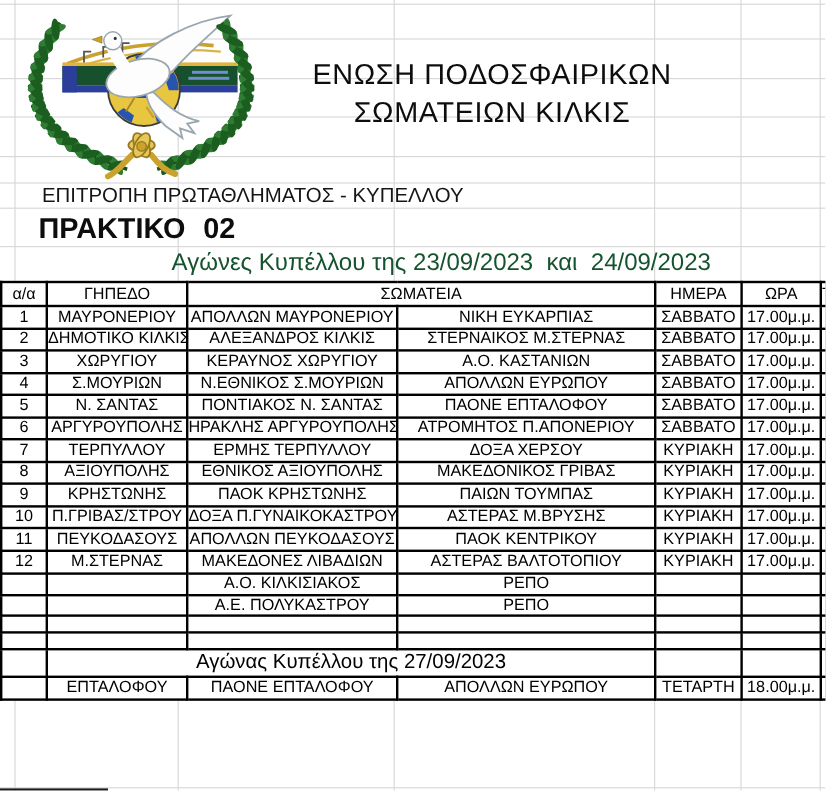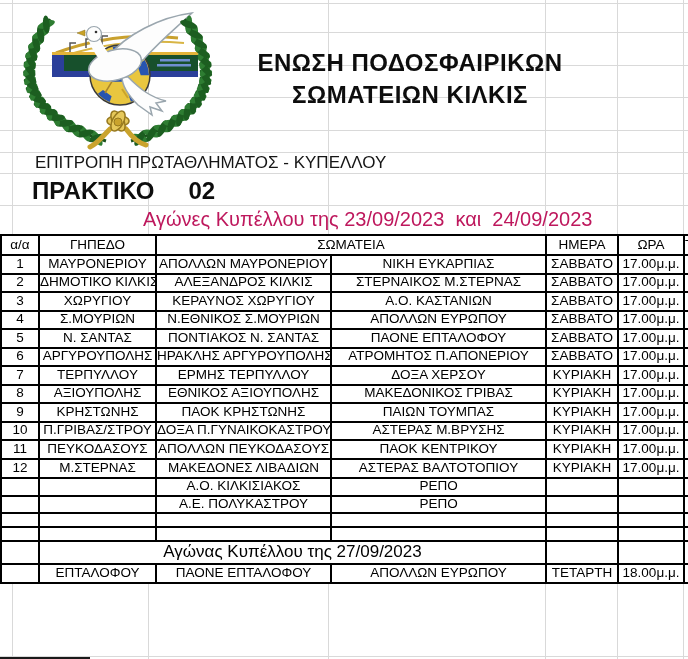--- a/index.html
+++ b/index.html
@@ -6,25 +6,25 @@
   .page{position:relative;width:688px;height:659px;background:#ffffff;overflow:hidden;
         font-family:"Liberation Sans",sans-serif;color:#111;}
   
   .vline{position:absolute;top:0;bottom:0;width:1px;background:#d9d9d9;}
   .hline{position:absolute;left:0;right:0;height:1px;background:#d9d9d9;}
   .blackseg{position:absolute;height:2px;background:#1a1a1a;}
   
   .logo{position:absolute;left:10px;top:5px;}
   
   .org-title{position:absolute;left:210px;top:47px;width:400px;text-align:center;
-             font-weight:bold;font-size:24px;line-height:32px;letter-spacing:.5px;color:#0d0d0d;}
+             font-weight:normal;font-size:24px;line-height:32px;letter-spacing:.5px;color:#0d0d0d;}
   .committee{position:absolute;left:35px;top:151px;font-size:17px;line-height:24px;color:#151515;}
   .praktiko{position:absolute;left:32px;top:176px;font-size:24px;line-height:29px;font-weight:bold;color:#0d0d0d;}
-  .praktiko .num{margin-left:34px;}
-  .subtitle{position:absolute;left:143px;top:206px;font-size:20px;line-height:26px;color:#be185d;white-space:pre;}
+  .praktiko .num{margin-left:15px;}
+  .subtitle{position:absolute;left:143px;top:206px;font-size:20px;line-height:26px;color:#14532d;white-space:pre;}
   
   table.sched{position:absolute;left:0;top:234px;width:688px;border-collapse:collapse;
               table-layout:fixed;background:#fff;font-size:13.5px;color:#000;}
   table.sched td,table.sched th{border:2px solid #000;padding:0;text-align:center;
               vertical-align:middle;overflow:hidden;white-space:nowrap;font-weight:normal;line-height:1.1;}
   th.h-venue{font-weight:bold;margin-top:37px;}
   tr.r-head{height:20px;}
   .c-day,.c-time{text-align:left;padding-left:3px;font-weight:bold;}
   .c-sliver{border-right:none;text-align:left;}
   .c-section{font-weight:bold;font-size:17px;padding-right:100px;}

